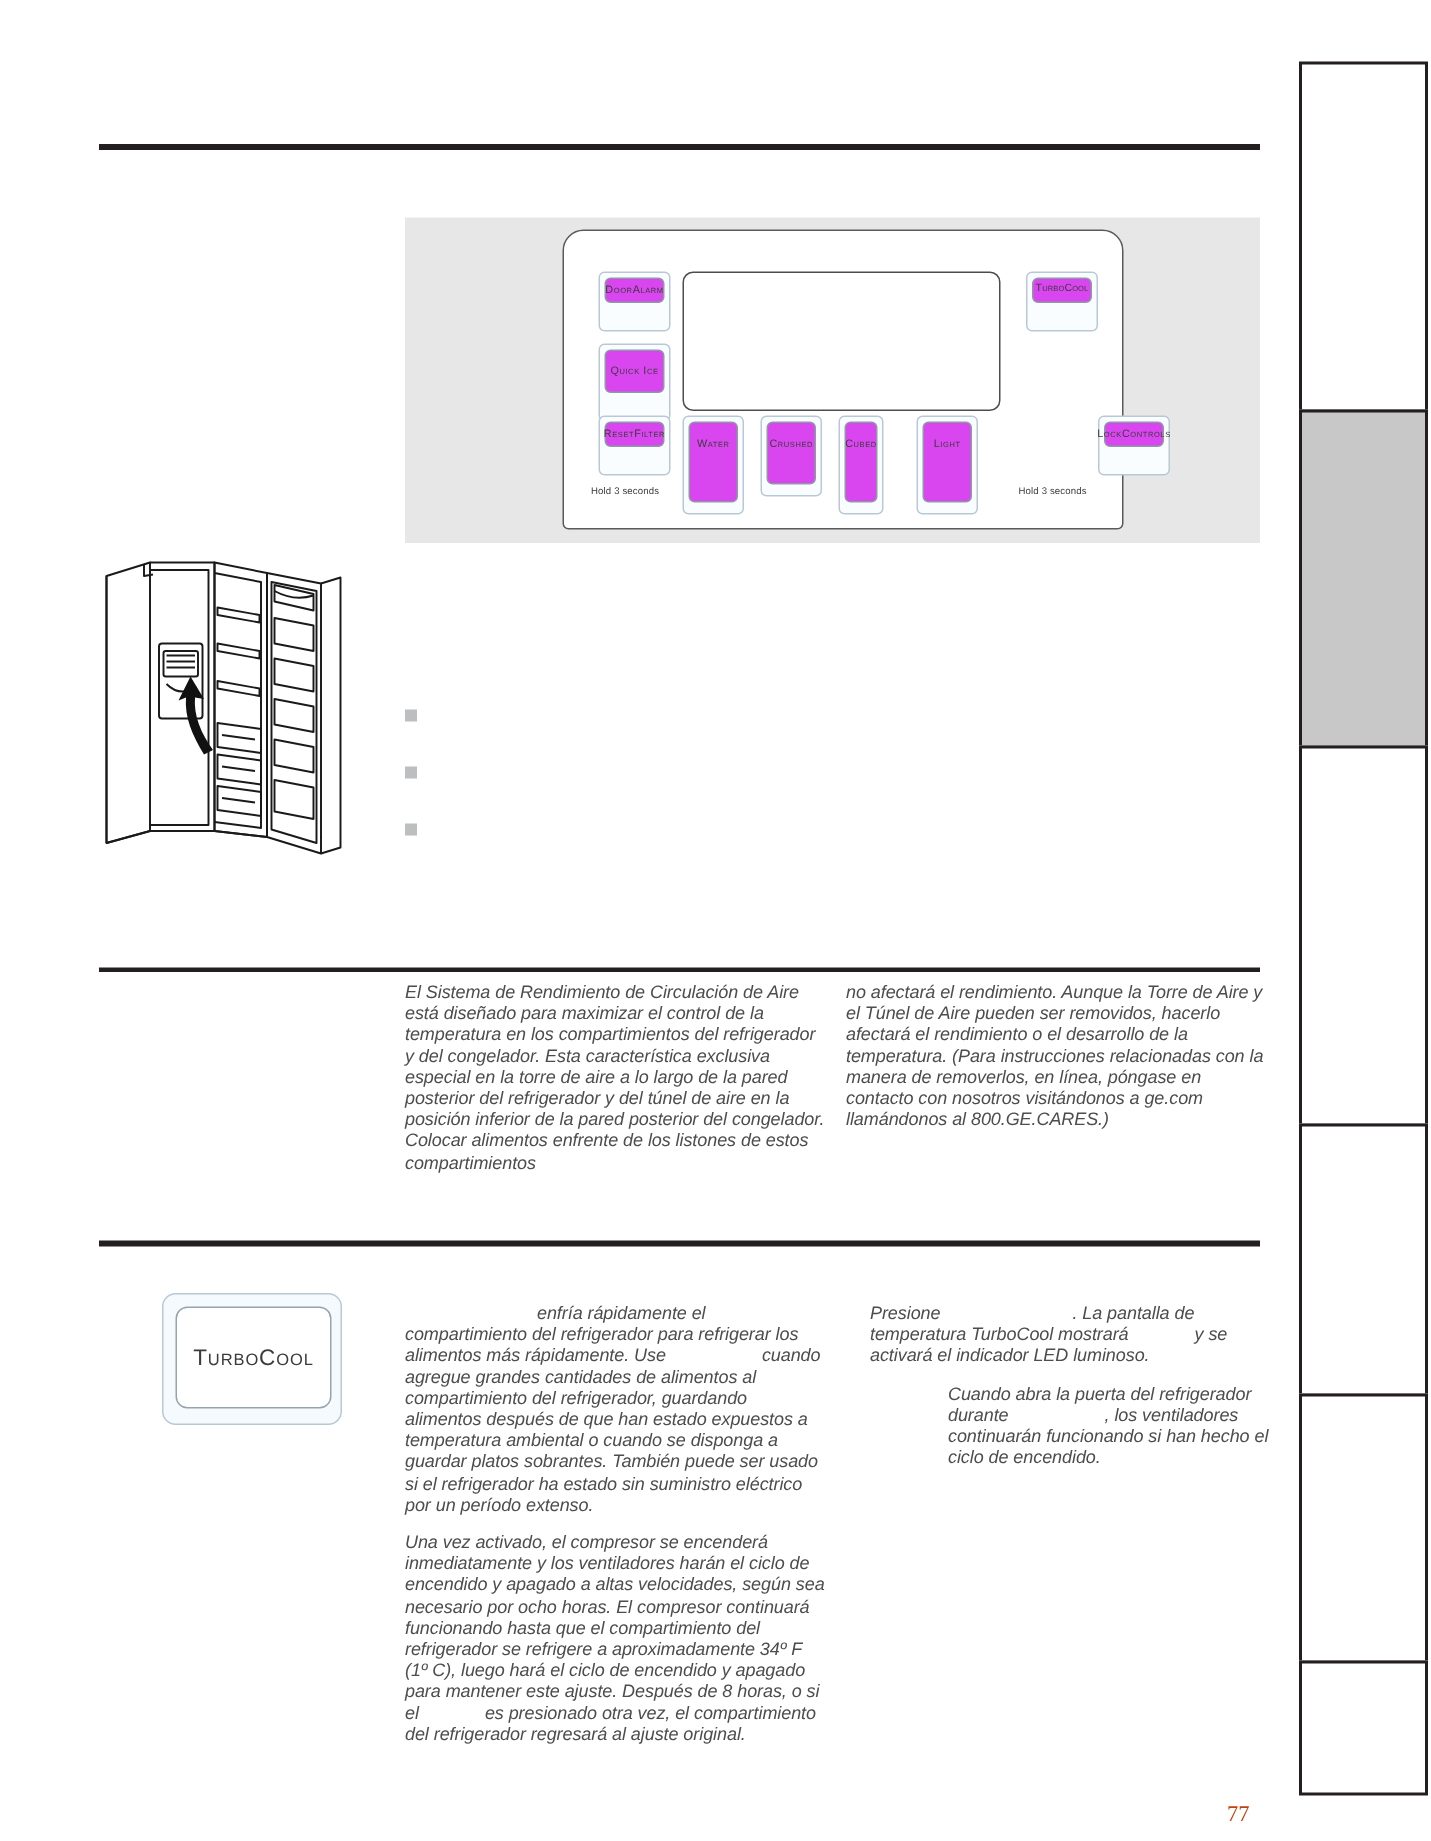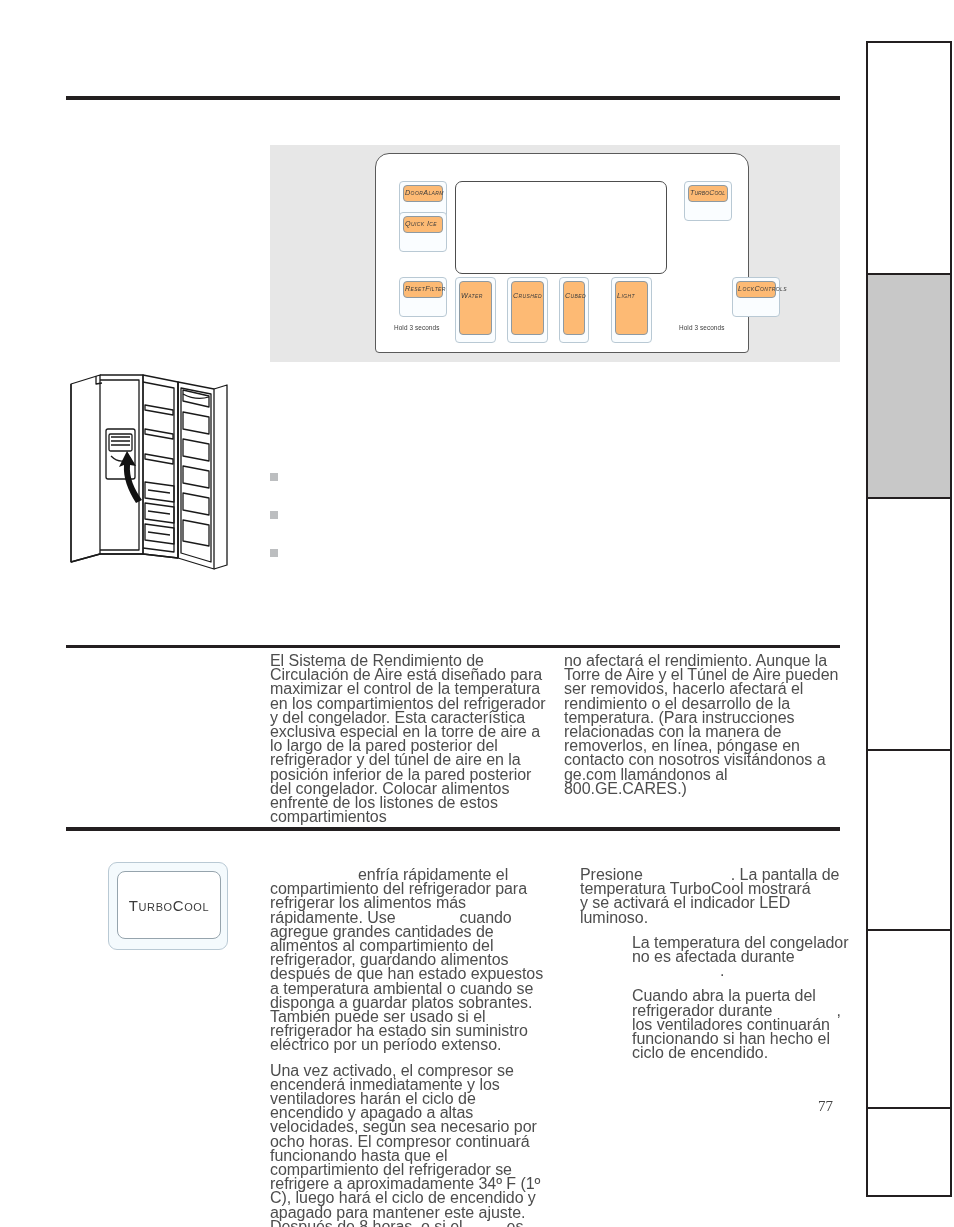--- a/index.html
+++ b/index.html
@@ -105,44 +105,44 @@
     border: 1px solid #b9c9d4;
     border-radius: 4px;
     box-sizing: border-box;
   }
   .key .cap {
     position: absolute;
     left: 3px;
     top: 3px;
     right: 3px;
     bottom: 7px;
-    background: #fdba74;
+    background: #d946ef;
     border: 1px solid #8d9aa3;
     border-radius: 4px;
     box-sizing: border-box;
     display: flex;
     align-items: center;
+    justify-content: center;
     text-align: center;
     line-height: 1.18;
     color: #3b3b3b;
     font-variant: small-caps;
     letter-spacing: 0.4px;
     padding: 0 1px;
-    font-style: italic;
   }
   .key.tall .cap { bottom: 18px; }
 
   .key-door-alarm  { left: 23px;  top: 27px;  width: 48px; height: 40px; }
-  .key-quick-ice   { left: 23px;  top: 58px;  width: 48px; height: 40px; }
+  .key-quick-ice   { left: 23px;  top: 75px;  width: 48px; height: 52px; }
   .key-reset-filter{ left: 23px;  top: 123px; width: 48px; height: 40px; }
   .key-turbocool   { left: 308px; top: 27px;  width: 48px; height: 40px; }
   .key-lock        { left: 308px; top: 123px; width: 48px; height: 40px; margin-left: 48px; }
 
   .key-water   { left: 79px;  top: 123px; width: 41px; height: 66px; }
-  .key-crushed { left: 131px; top: 123px; width: 41px; height: 66px; }
+  .key-crushed { left: 131px; top: 123px; width: 41px; height: 54px; }
   .key-cubed   { left: 183px; top: 123px; width: 30px; height: 66px; }
   .key-light   { left: 235px; top: 123px; width: 41px; height: 66px; }
 
   .key-door-alarm .cap,
   .key-quick-ice .cap,
   .key-reset-filter .cap,
   .key-turbocool .cap,
   .key-lock .cap { font-size: 7.2px; }
 
   .key-water .cap,
@@ -199,24 +199,25 @@
     color: #3a3a3a;
   }
 
   
   .cols {
     position: absolute;
   }
   .col {
     position: absolute;
     top: 0;
-    font-size: 16px;
+    font-size: 12px;
     line-height: 14.2px;
     color: #4d4d4d;
     letter-spacing: -0.05px;
+    font-style: italic;
   }
   .col p { margin: 0 0 11px 0; }
 
   #airflow-cols { left: 270px; top: 654px; width: 575px; }
   #airflow-cols .col-left  { left: 0px;   width: 280px; }
   #airflow-cols .col-right { left: 294px; width: 281px; }
 
   #turbo-cols { left: 270px; top: 868px; width: 575px; }
   #turbo-cols .col-left  { left: 0px;   width: 280px; }
   #turbo-cols .col-right { left: 310px; width: 281px; }
@@ -265,23 +266,23 @@
     font-variant: small-caps;
     font-size: 15px;
     letter-spacing: 0.6px;
     color: #3b3b3b;
   }
 
   
   #page-number {
     position: absolute;
     left: 818px;
-    top: 1098px;
+    top: 1202px;
     font-size: 15px;
-    color: #404040;
+    color: #c2410c;
     font-family: "Liberation Serif", serif;
   }
 </style>
 </head>
 <body>
 
 <div id="page">
 
   <div class="rule" id="rule-top"></div>
   <div class="rule thin" id="rule-mid"></div>
@@ -438,21 +439,20 @@
       <p><span class="lead-gap lg"></span><span>enfría rápidamente el compartimiento del refrigerador para refrigerar los alimentos más rápidamente. Use</span><span class="lead-gap"></span><span>cuando agregue grandes cantidades de alimentos al compartimiento del refrigerador, guardando alimentos después de que han estado expuestos a temperatura ambiental o cuando se disponga a guardar platos sobrantes. También puede ser usado si el refrigerador ha estado sin suministro eléctrico por un período extenso.</span></p>
 
       <p><span>Una vez activado, el compresor se encenderá inmediatamente y los ventiladores harán el ciclo de encendido y apagado a altas velocidades, según sea necesario por ocho horas. El compresor continuará funcionando hasta que el compartimiento del refrigerador se refrigere a aproximadamente 34º F (1º C), luego hará el ciclo de encendido y apagado para mantener este ajuste. Después de 8 horas, o si el</span><span class="lead-gap sm"></span><span>es presionado otra vez, el compartimiento del refrigerador regresará al ajuste original.</span></p>
     </div>
 
     <div class="col col-right">
       <p><span>Presione</span><span class="lead-gap lg"></span><span>. La pantalla de temperatura TurboCool mostrará</span><span class="lead-gap sm"></span><span>y se activará el indicador LED luminoso.</span></p>
 
 
 
-      <p class="indent-note deep"><span>La temperatura del congelador no es afectada durante</span><span class="lead-gap lg"></span><span>.</span></p>
 
       <p class="indent-note deep"><span>Cuando abra la puerta del refrigerador durante</span><span class="lead-gap"></span><span>, los ventiladores continuarán funcionando si han hecho el ciclo de encendido.</span></p>
     </div>
   </div>
 
   <div id="page-number">77</div>
 
 </div>
 
 </body></html>

